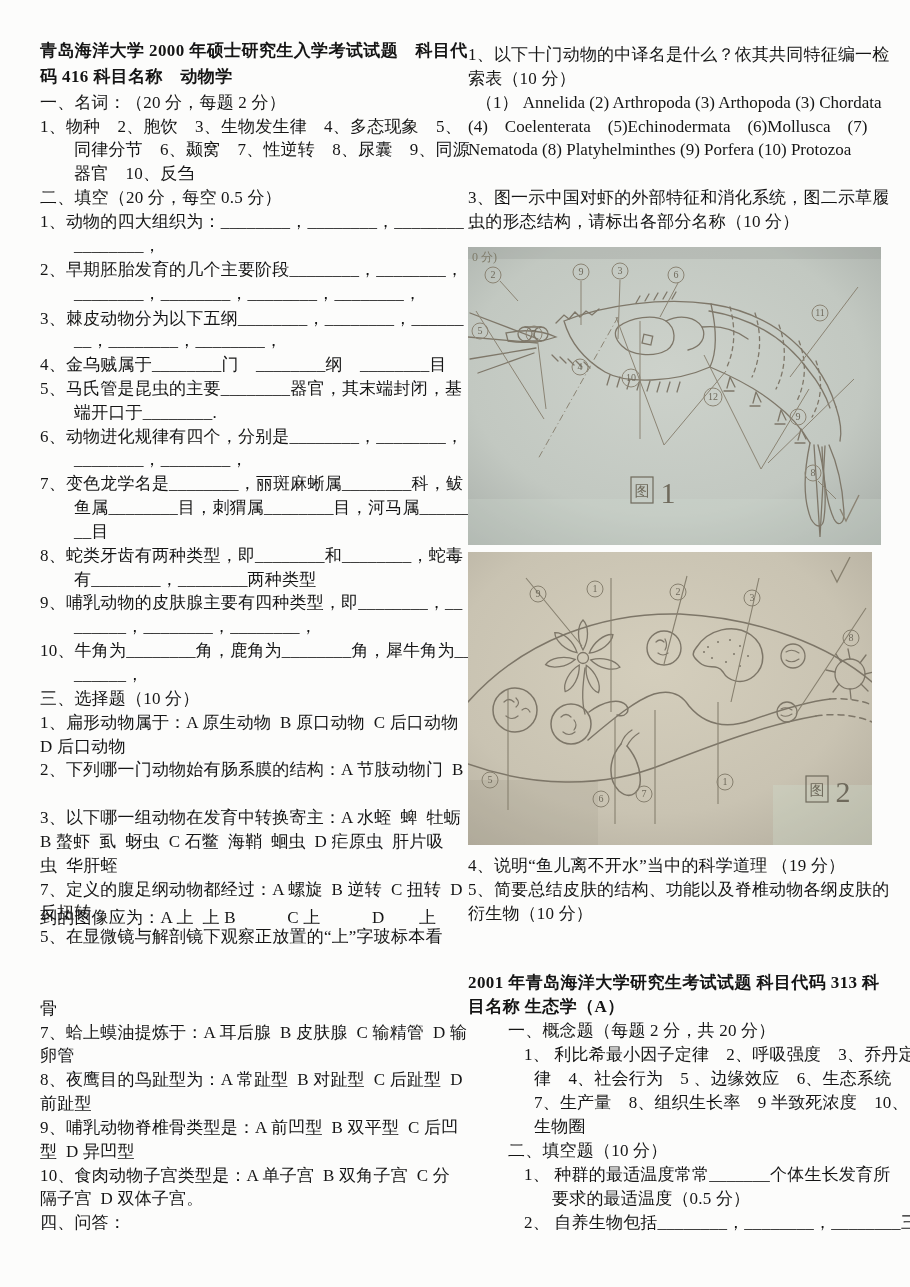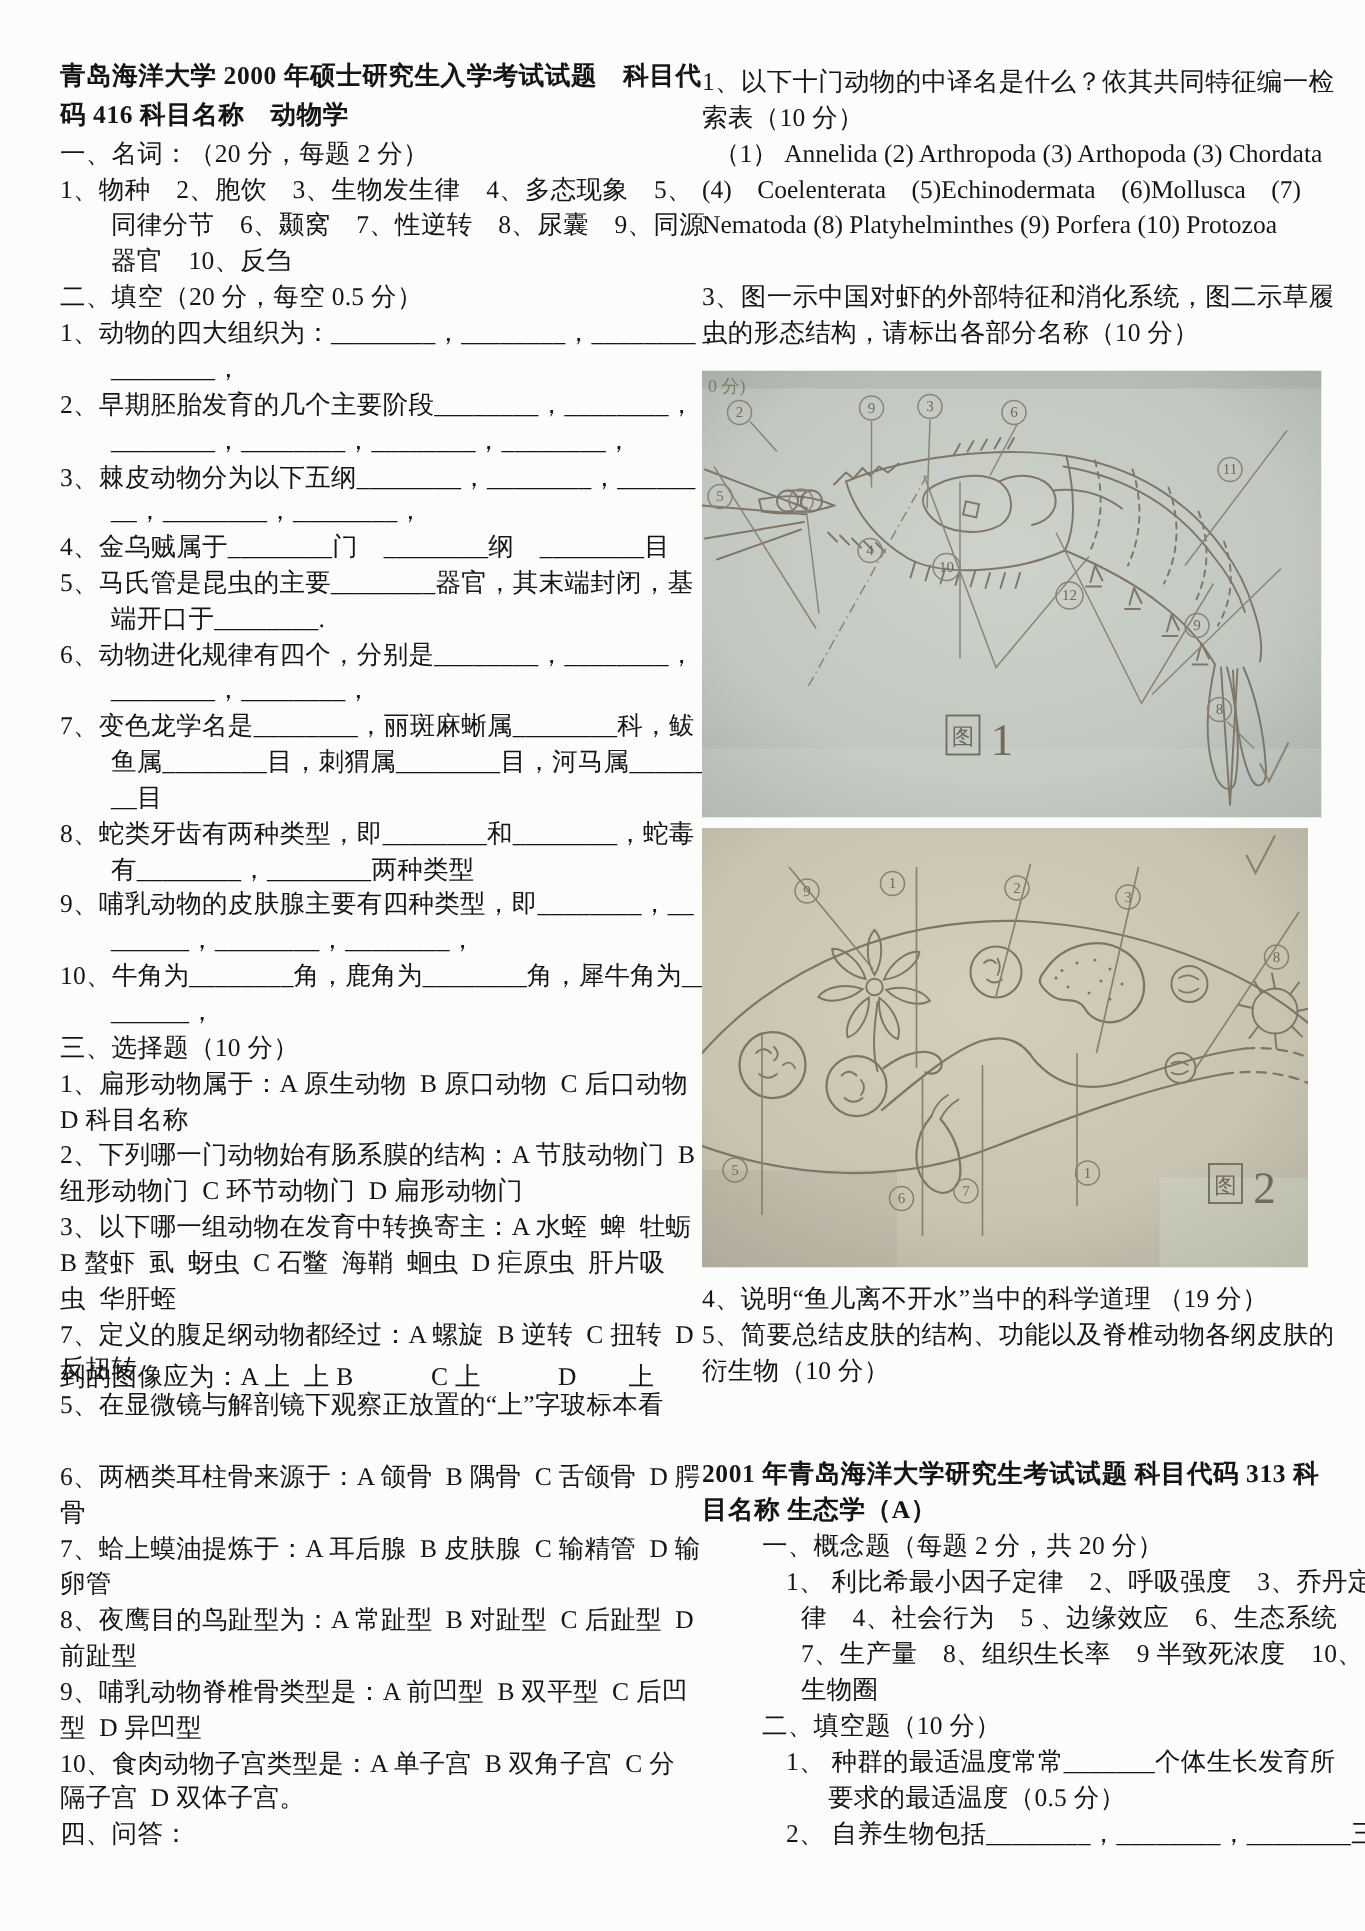--- a/index.html
+++ b/index.html
@@ -39,31 +39,29 @@
   <div class="ln" style="left:74px;top:497px">鱼属________目，刺猬属________目，河马属______</div>
   <div class="ln" style="left:74px;top:521px">__目</div>
   <div class="ln" style="left:40px;top:545px">8、蛇类牙齿有两种类型，即________和________，蛇毒</div>
   <div class="ln" style="left:74px;top:569px">有________，________两种类型</div>
   <div class="ln" style="left:40px;top:592px">9、哺乳动物的皮肤腺主要有四种类型，即________，__</div>
   <div class="ln" style="left:74px;top:616px">______，________，________，</div>
   <div class="ln" style="left:40px;top:640px">10、牛角为________角，鹿角为________角，犀牛角为__</div>
   <div class="ln" style="left:74px;top:664px">______，</div>
   <div class="ln" style="left:40px;top:688px">三、选择题（10 分）</div>
   <div class="ln" style="left:40px;top:712px">1、扁形动物属于：A 原生动物  B 原口动物  C 后口动物</div>
-  <div class="ln" style="left:40px;top:736px">D 科目名称</div>
+  <div class="ln" style="left:40px;top:736px">D 后口动物</div>
   <div class="ln" style="left:40px;top:759px">2、下列哪一门动物始有肠系膜的结构：A 节肢动物门  B</div>
-  <div class="ln" style="left:40px;top:783px">纽形动物门  C 环节动物门  D 扁形动物门</div>
   <div class="ln" style="left:40px;top:807px">3、以下哪一组动物在发育中转换寄主：A 水蛭  蜱  牡蛎</div>
   <div class="ln" style="left:40px;top:831px">B 螯虾  虱  蚜虫  C 石鳖  海鞘  蛔虫  D 疟原虫  肝片吸</div>
   <div class="ln" style="left:40px;top:855px">虫  华肝蛭</div>
   <div class="ln" style="left:40px;top:879px">7、定义的腹足纲动物都经过：A 螺旋  B 逆转  C 扭转  D</div>
   <div class="ln" style="left:40px;top:902px">反扭转</div>
   <div class="ln" style="left:40px;top:926px">5、在显微镜与解剖镜下观察正放置的“上”字玻标本看</div>
   <div class="ln" style="left:40px;top:907px">到的图像应为：A 上  上 B　　　C 上　　　D　　上</div>
-  <div class="ln" style="left:40px;top:974px">6、两栖类耳柱骨来源于：A 颌骨  B 隅骨  C 舌颌骨  D 腭</div>
   <div class="ln" style="left:40px;top:998px">骨</div>
   <div class="ln" style="left:40px;top:1022px">7、蛤上蟆油提炼于：A 耳后腺  B 皮肤腺  C 输精管  D 输</div>
   <div class="ln" style="left:40px;top:1045px">卵管</div>
   <div class="ln" style="left:40px;top:1069px">8、夜鹰目的鸟趾型为：A 常趾型  B 对趾型  C 后趾型  D</div>
   <div class="ln" style="left:40px;top:1093px">前趾型</div>
   <div class="ln" style="left:40px;top:1117px">9、哺乳动物脊椎骨类型是：A 前凹型  B 双平型  C 后凹</div>
   <div class="ln" style="left:40px;top:1141px">型  D 异凹型</div>
   <div class="ln" style="left:40px;top:1165px">10、食肉动物子宫类型是：A 单子宫  B 双角子宫  C 分</div>
   <div class="ln" style="left:40px;top:1188px">隔子宫  D 双体子宫。</div>
   <div class="ln" style="left:40px;top:1212px">四、问答：</div>

